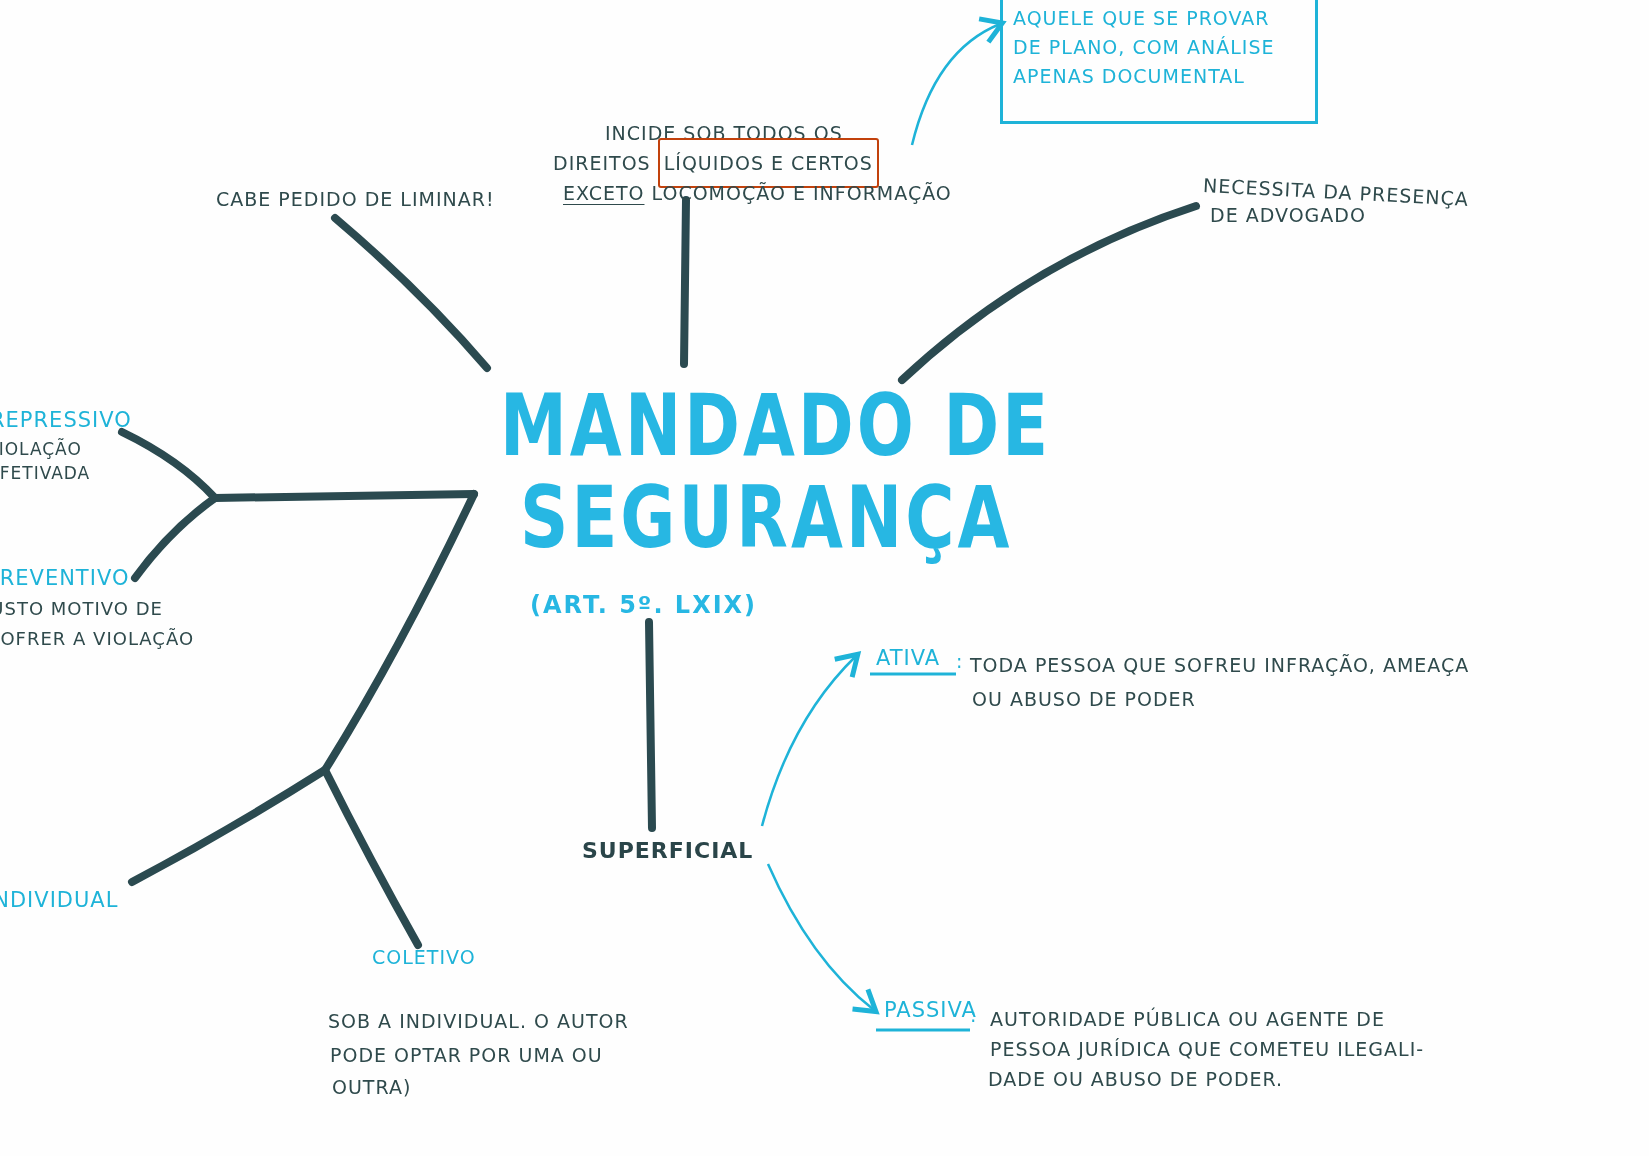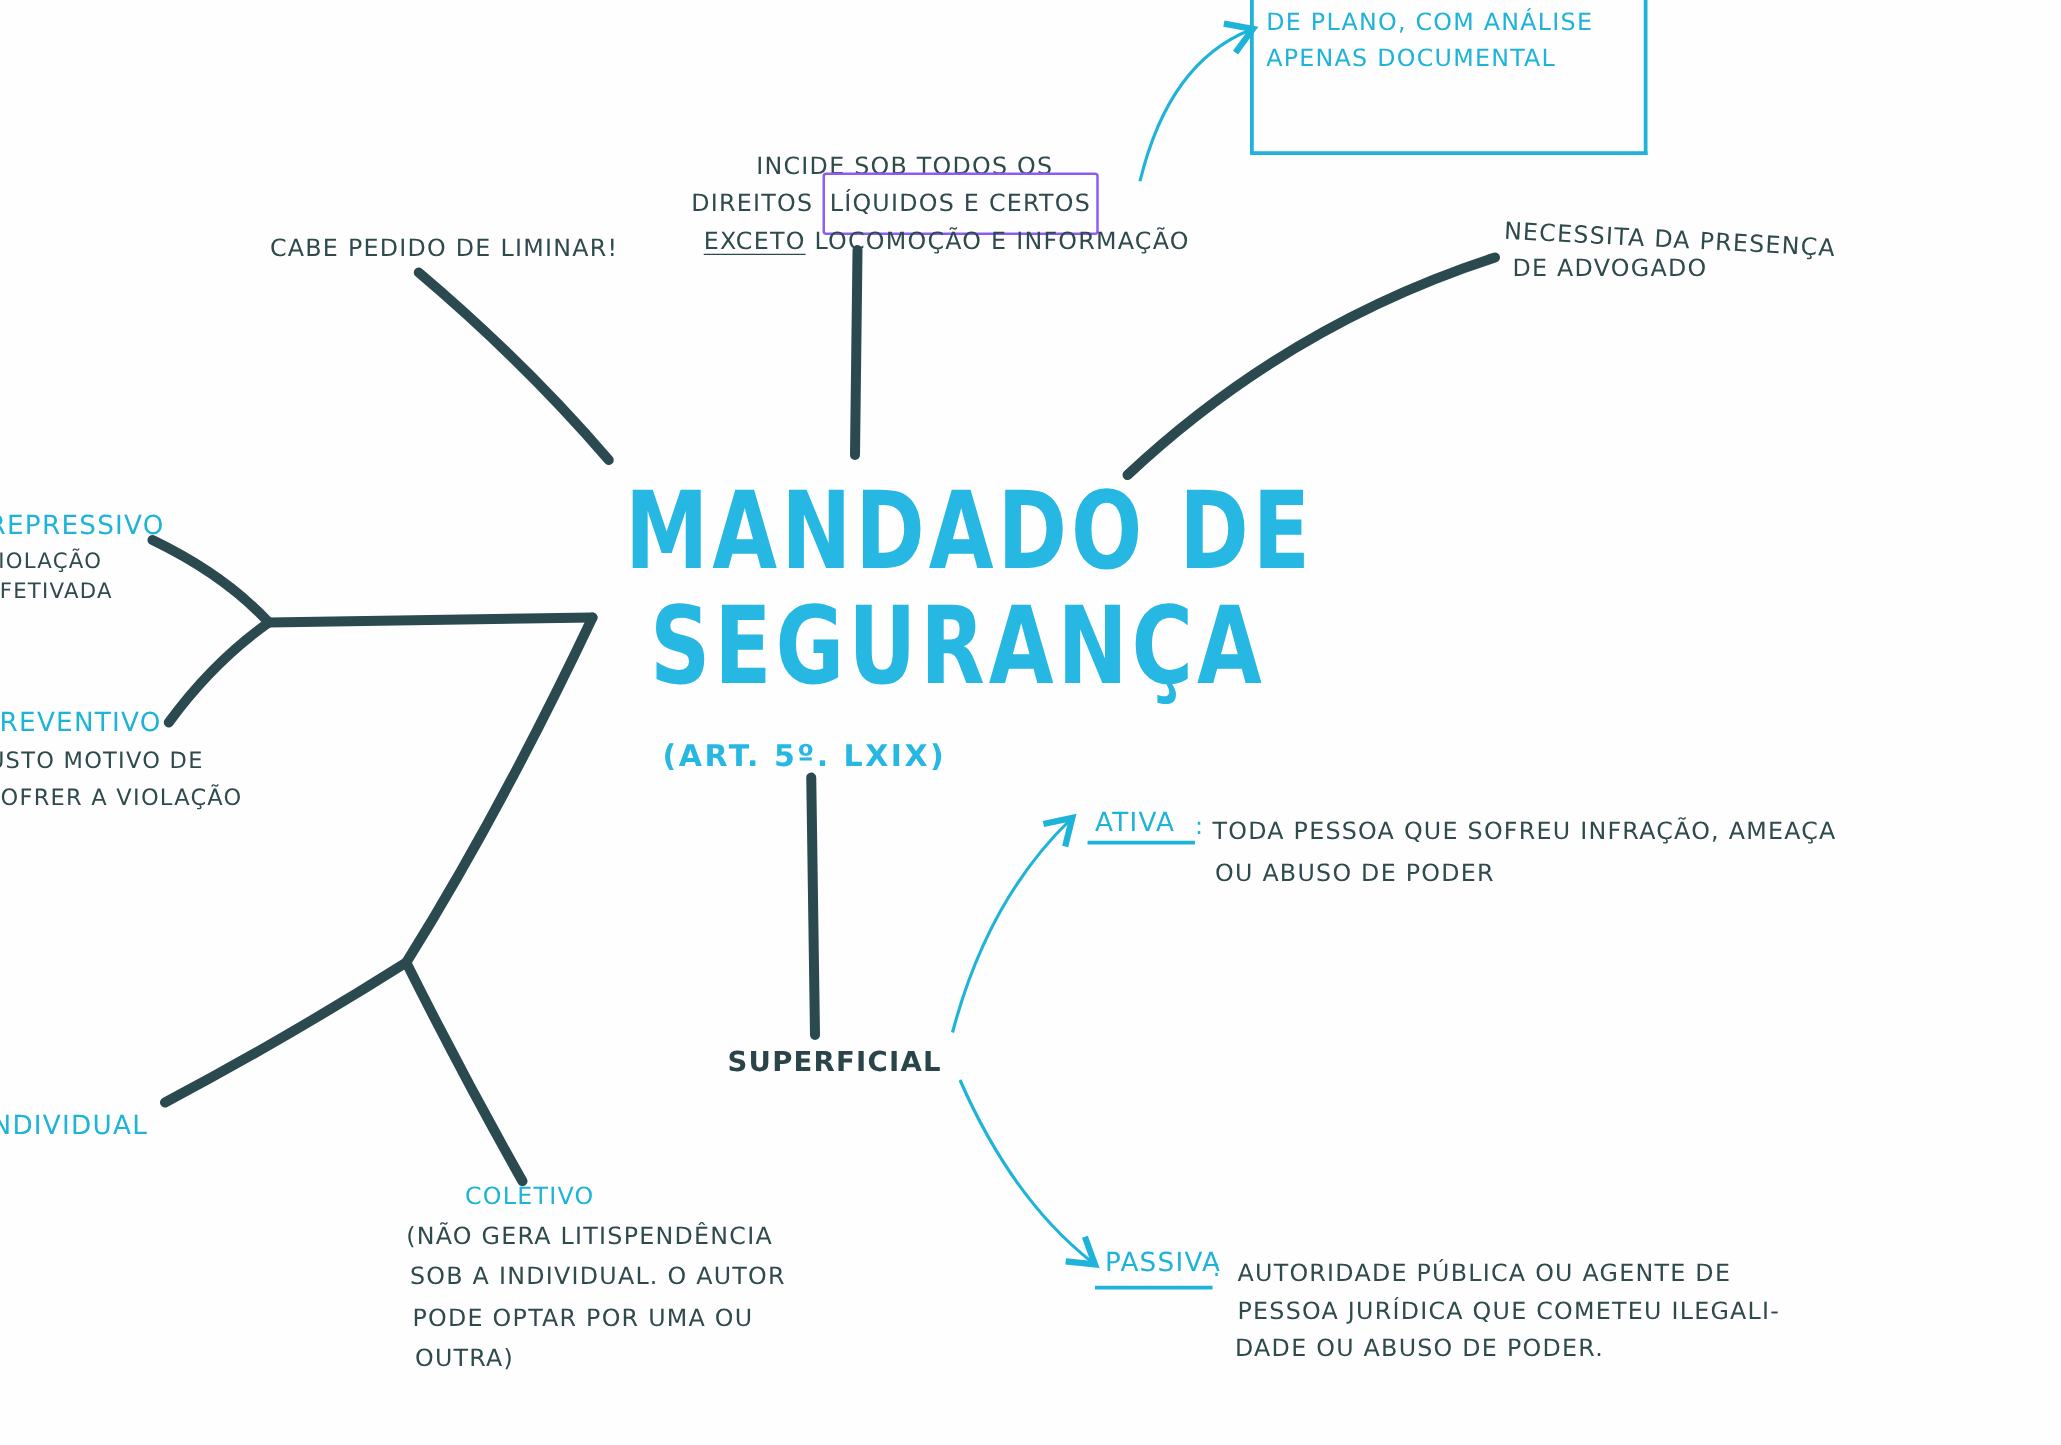--- a/index.html
+++ b/index.html
@@ -6,21 +6,21 @@
   body { width: 1649px; height: 1156px; position: relative; overflow: hidden;
          font-family: "DejaVu Sans", sans-serif; color: #2d4a4f; }
   .canvas { position: absolute; left: 0; top: 0; width: 1649px; height: 1156px; background: #fefefe; }
   svg.lines { position: absolute; left: 0; top: 0; width: 1649px; height: 1156px; }
   .txt { position: absolute; white-space: nowrap; letter-spacing: 1px; font-size: 19px; line-height: 30px;
          color: #2f4a4c; text-transform: uppercase; }
   .title { position: absolute; color: #27b7e3; font-family: "DejaVu Sans", sans-serif; font-weight: bold;
            font-size: 86px; line-height: 94px; letter-spacing: 4px; transform: scaleX(0.78); transform-origin: left top; }
   .subtitle { position: absolute; color: #27b7e3; font-weight: bold; font-size: 24px; letter-spacing: 2px; margin-top: 25px; }
   .ul { text-decoration: underline; text-underline-offset: 4px; }
-  .boxed { border: 2px solid #8b5cf6; padding: 12px 4px; border-radius: 3px; }
+  .boxed { border: 2px solid #c2410c; padding: 12px 4px; border-radius: 3px; }
   .note-box { position: absolute; left: 1000px; top: -4px; width: 318px; height: 128px;
               border: 3px solid #1eb3d8; border-top: none; box-sizing: border-box; padding: 8px 10px; }
   .note-box .line { color: #1eb3d8; font-size: 19px; line-height: 29px; letter-spacing: 1px; text-transform: uppercase; }
   .bold-label { position: absolute; font-weight: bold; font-size: 22px; letter-spacing: 1px; color: #2a4549; }
   .label-cyan { position: absolute; color: #1eb3d8; font-size: 21px; letter-spacing: 1px; text-transform: uppercase; }
 </style>
 </head>
 <body>
 
 <div class="canvas">
@@ -70,39 +70,39 @@
   <div class="txt" style="left:553px; top:148px;">
     <span>DIREITOS</span>
     <span class="boxed">LÍQUIDOS E CERTOS</span>
   </div>
   <div class="txt" style="left:563px; top:178px;">
     <span class="ul">EXCETO</span>
     <span>LOCOMOÇÃO E INFORMAÇÃO</span>
   </div>
 
   <div class="note-box">
+    <div class="line">AQUELE QUE SE PROVAR</div>
     <div class="line">DE PLANO, COM ANÁLISE</div>
     <div class="line">APENAS DOCUMENTAL</div>
   </div>
 
   <div class="txt" style="left:1204px; top:170px; transform:rotate(3deg); transform-origin:left top;">NECESSITA DA PRESENÇA</div>
   <div class="txt" style="left:1210px; top:200px;">DE ADVOGADO</div>
 
   <div class="label-cyan" style="left:-10px; top:408px;">REPRESSIVO</div>
   <div class="txt" style="left:-14px; top:436px; font-size:17px; line-height:26px;">VIOLAÇÃO</div>
   <div class="txt" style="left:-12px; top:460px; font-size:17px; line-height:26px;">EFETIVADA</div>
 
   <div class="label-cyan" style="left:-14px; top:566px;">PREVENTIVO</div>
   <div class="txt" style="left:-16px; top:594px; font-size:18px;">JUSTO MOTIVO DE</div>
   <div class="txt" style="left:-12px; top:624px; font-size:18px;">SOFRER A VIOLAÇÃO</div>
 
   <div class="label-cyan" style="left:-14px; top:888px;">INDIVIDUAL</div>
 
   <div class="label-cyan" style="left:372px; top:946px; font-size:19px;">COLETIVO</div>
-  <div class="txt" style="left:325px; top:974px;">(NÃO GERA LITISPENDÊNCIA</div>
   <div class="txt" style="left:328px; top:1006px;">SOB A INDIVIDUAL. O AUTOR</div>
   <div class="txt" style="left:330px; top:1040px;">PODE OPTAR POR UMA OU</div>
   <div class="txt" style="left:332px; top:1072px;">OUTRA)</div>
 
   <div class="bold-label" style="left:582px; top:838px;">SUPERFICIAL</div>
 
   <div class="label-cyan" style="left:876px; top:646px;">ATIVA</div>
   <div class="txt" style="left:956px; top:646px; color:#1eb3d8;">:</div>
   <div class="txt" style="left:970px; top:650px;">TODA PESSOA QUE SOFREU INFRAÇÃO, AMEAÇA</div>
   <div class="txt" style="left:972px; top:684px;">OU ABUSO DE PODER</div>

